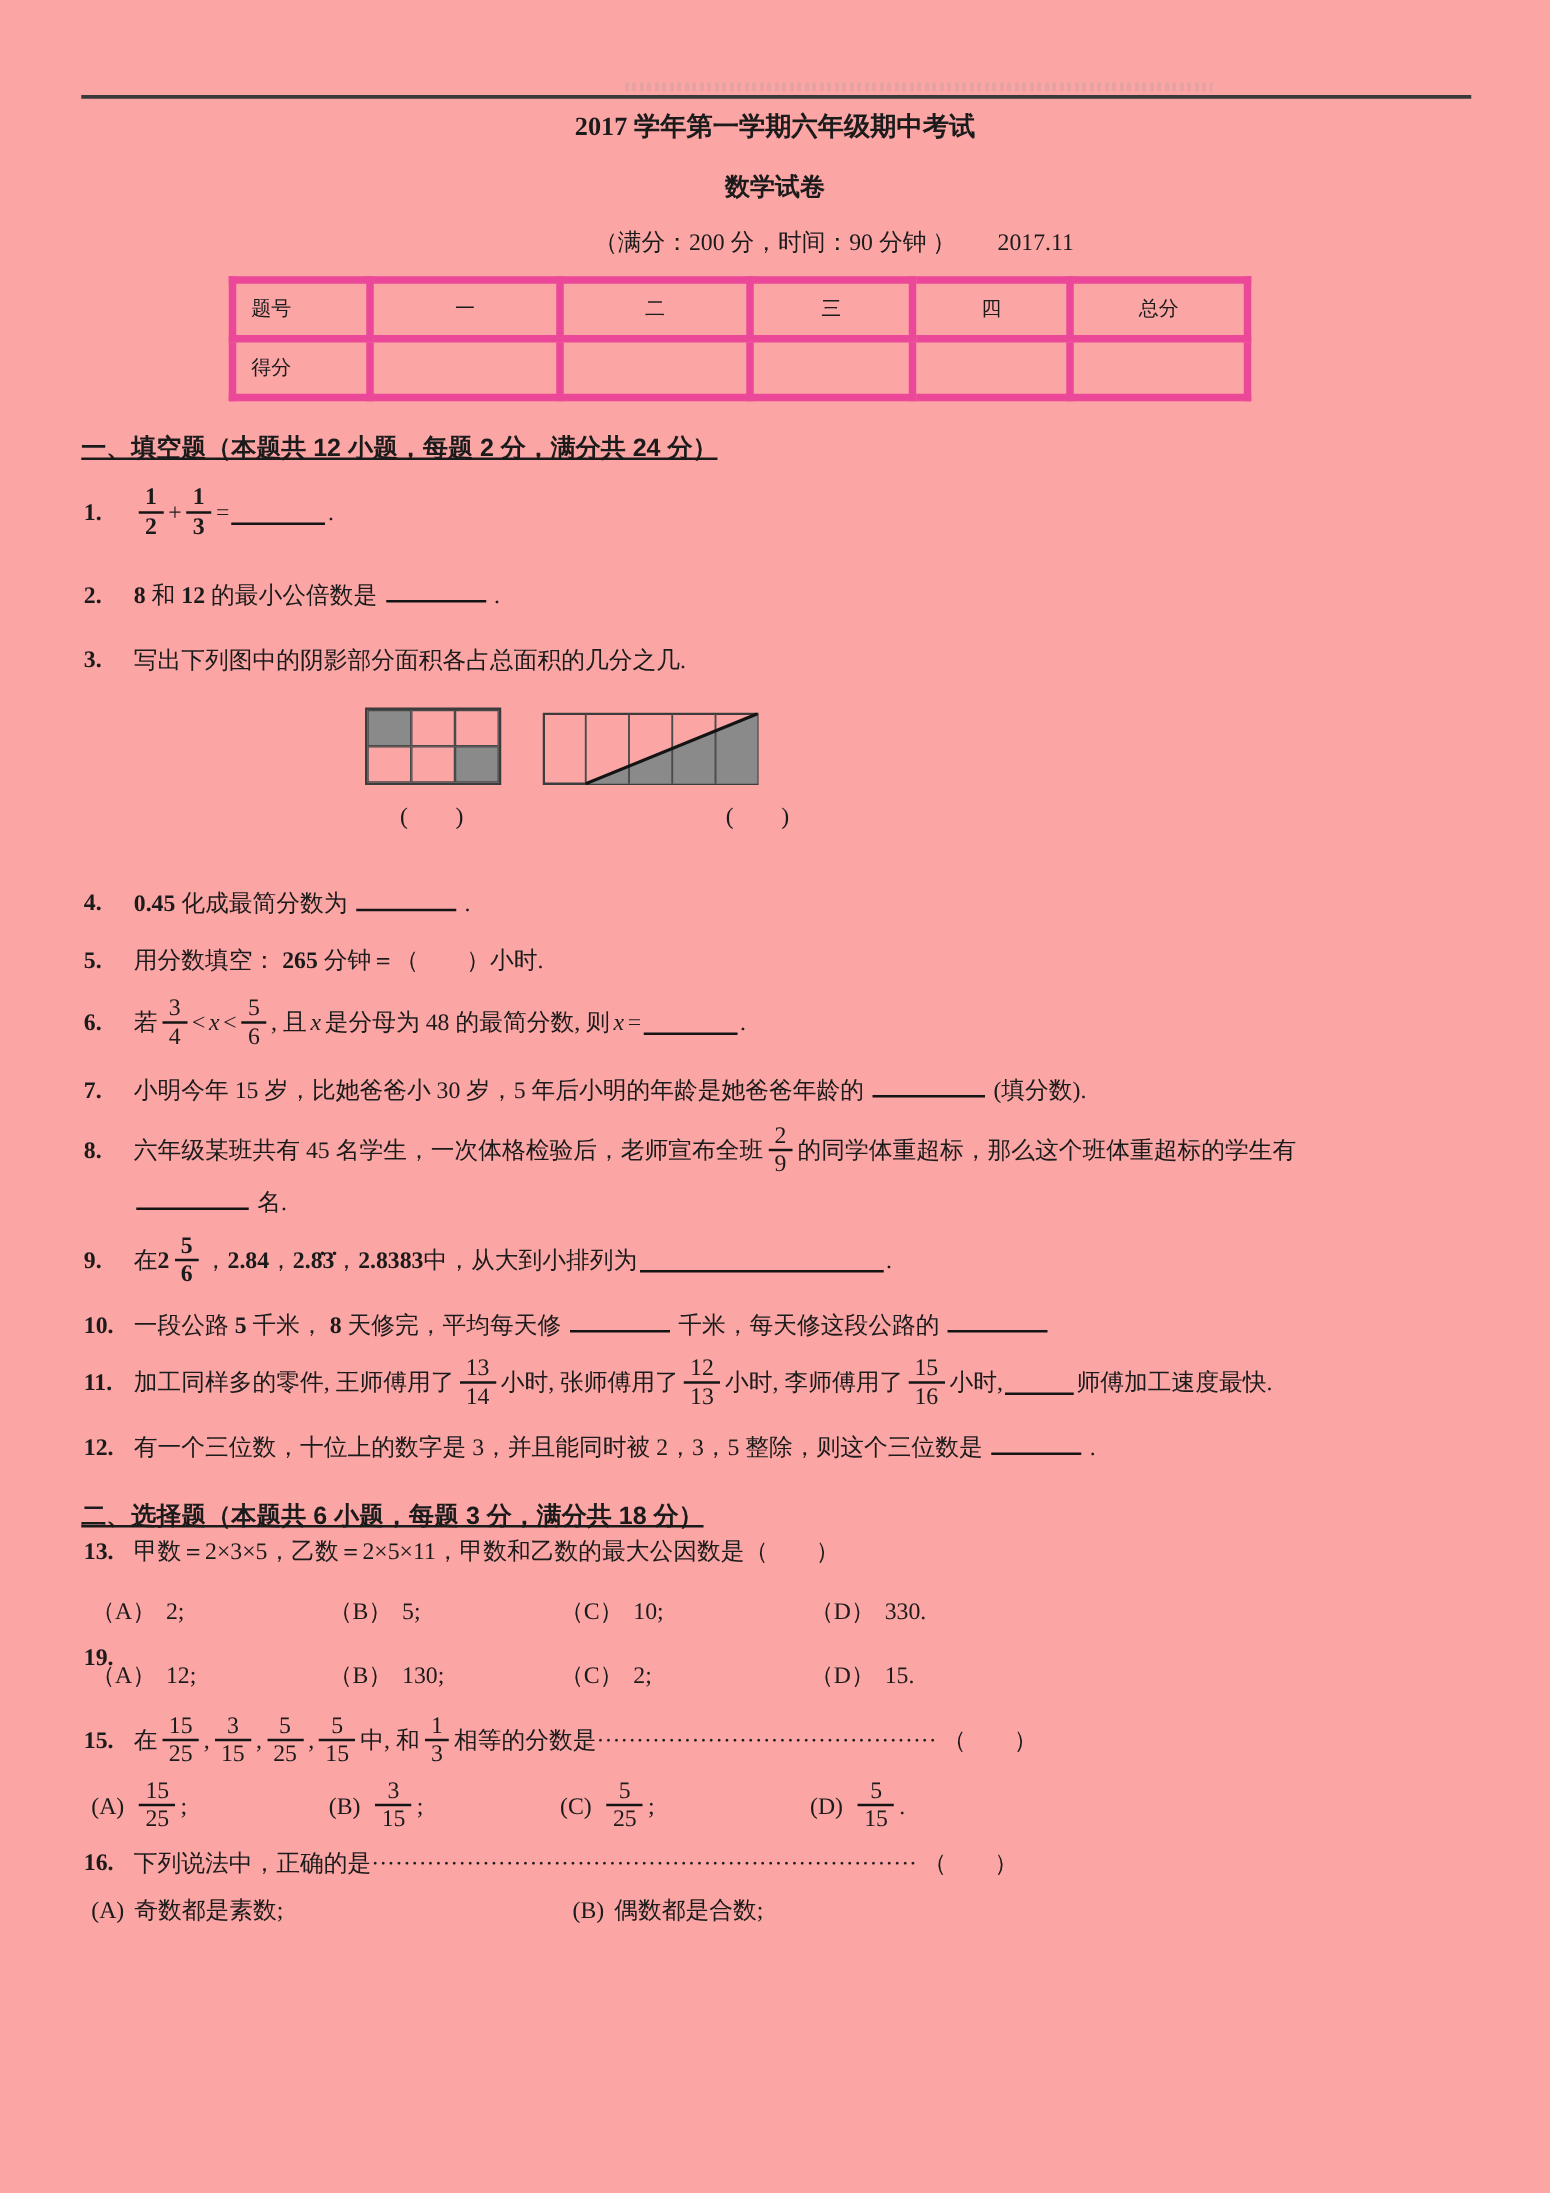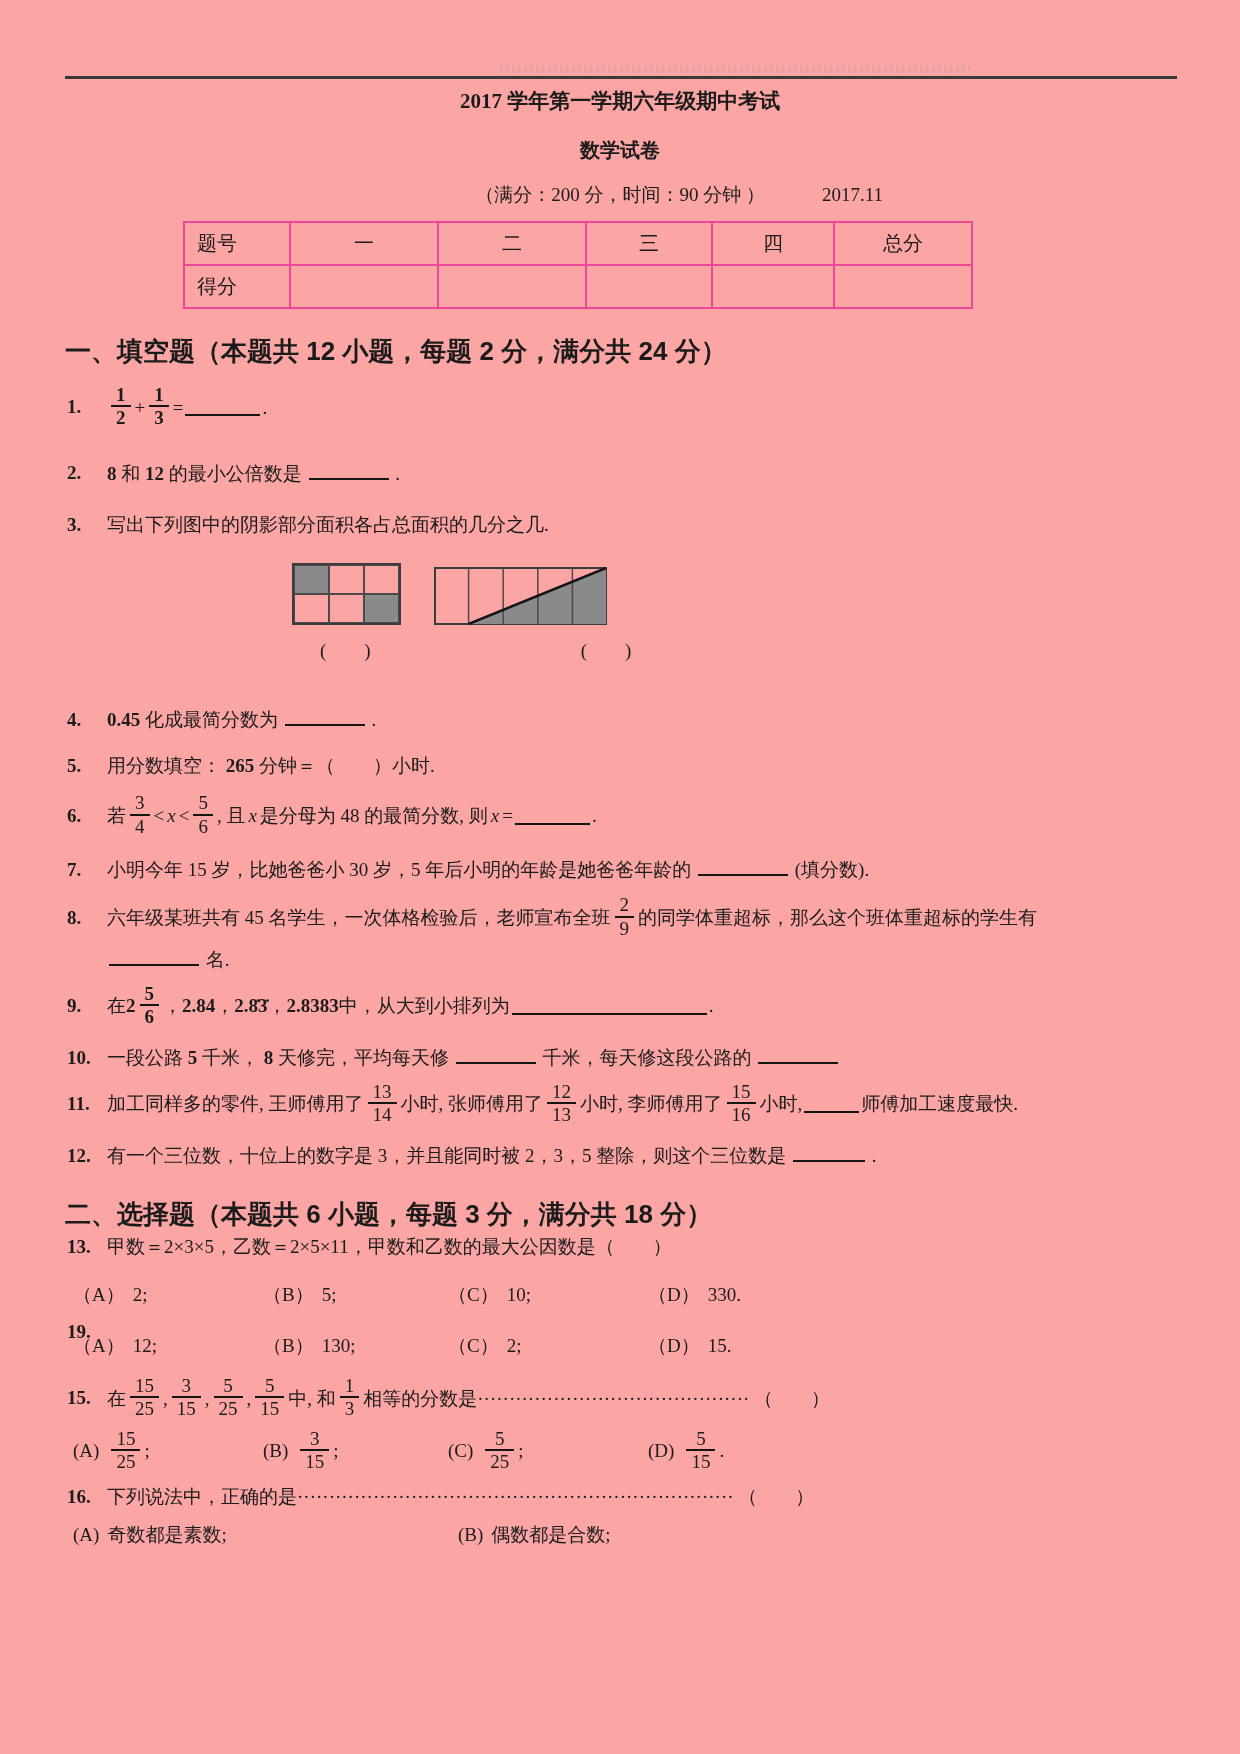--- a/index.html
+++ b/index.html
@@ -5,28 +5,28 @@
   html,body{margin:0;padding:0;background:#ffffff;}
   .page{position:relative;width:1240px;height:1754px;background:#fca5a5;overflow:hidden;
         font-family:"Liberation Serif","DejaVu Serif",serif;color:#1b1b1b;font-size:19px;line-height:1.45;}
   .watermark{position:absolute;top:66px;left:500px;width:470px;height:7px;opacity:.22;
         background:repeating-linear-gradient(90deg,#9a9a9a 0 3px,transparent 3px 6px);}
   .toprule{position:absolute;top:76px;left:65px;width:1112px;height:3px;background:#3a3a3a;}
   .content{padding:86px 65px 0 65px;}
   .ttl{text-align:center;font-weight:bold;font-size:21px;margin:0;}
   .sub{text-align:center;font-weight:bold;font-size:20px;margin:20px 0 0 0;}
   .metarow{position:relative;margin-top:16px;height:26px;text-align:center;}
-  .metarow .date{position:absolute;left:757px;top:0;}
+  .metarow .date{position:absolute;left:733px;top:0;}
   table.score{border-collapse:collapse;margin:14px 0 0 118px;table-layout:fixed;}
-  table.score td{border:2px solid #ec4899;height:41px;font-size:20px;padding:0 12px;}
+  table.score td{border:6px solid #ec4899;height:41px;font-size:16px;padding:0 12px;}
   td.clabel{width:80px;text-align:left;}
   td.c1{width:122px;text-align:center;} td.c2{width:122px;text-align:center;}
   td.c3{width:100px;text-align:center;} td.c4{width:96px;text-align:center;}
   td.c5{width:112px;text-align:center;}
-  .sech{font-weight:bold;font-size:26px;margin:24px 0 0 0;font-family:"Liberation Sans","DejaVu Sans",sans-serif;}
+  .sech{font-weight:bold;font-size:20px;margin:24px 0 0 0;font-family:"Liberation Sans","DejaVu Sans",sans-serif;text-decoration:underline;}
   .q{position:relative;padding-left:42px;}
   .qno{position:absolute;left:2px;top:50%;transform:translateY(-50%);font-weight:bold;}
   .qline{display:flex;align-items:center;flex-wrap:nowrap;}
   .frac{display:inline-flex;flex-direction:column;align-items:stretch;text-align:center;
         vertical-align:middle;line-height:1.12;margin:0 4px;position:relative;top:-1px;}
   .frac .fn{border-bottom:2px solid #141414;padding:0 5px;}
   .frac .fd{padding:0 5px;}
   .bfrac{font-weight:bold;}
   .bl{display:inline-block;border-bottom:2px solid #141414;height:16px;vertical-align:baseline;margin:0 2px;}
   .w75{width:75px;} .w80{width:80px;} .w90{width:90px;} .w195{width:195px;} .w55{width:55px;} .w72{width:72px;}

